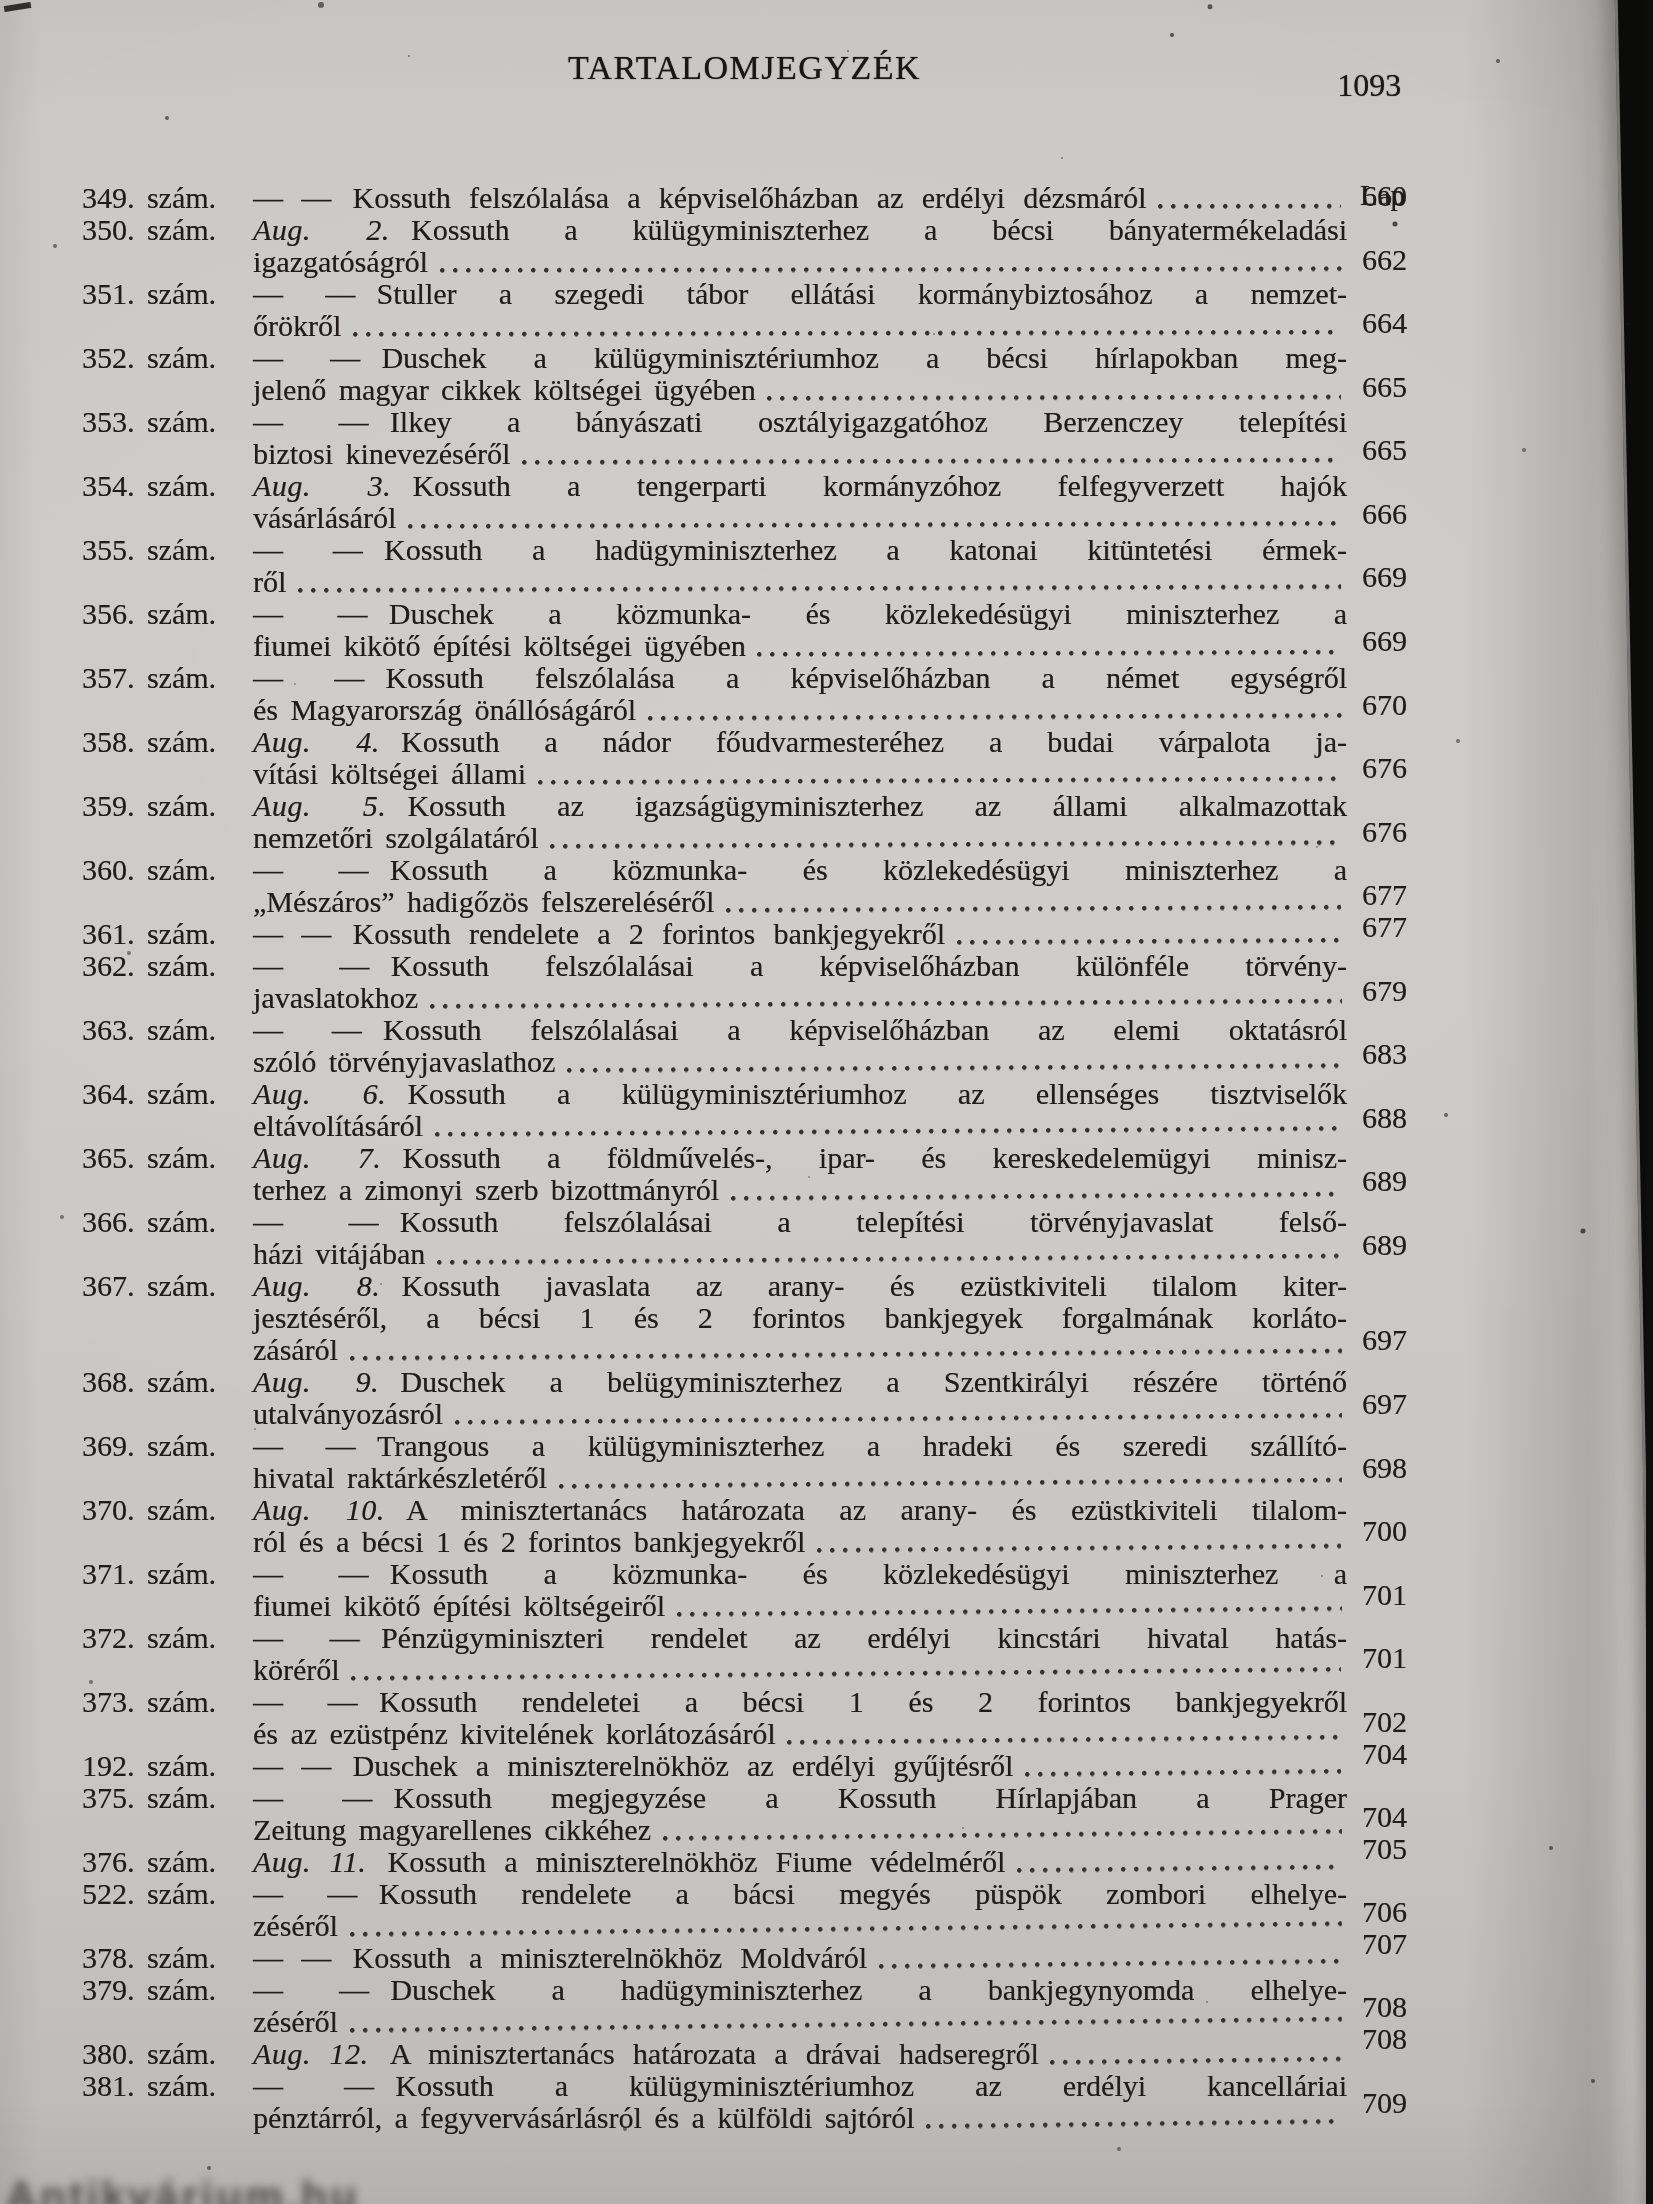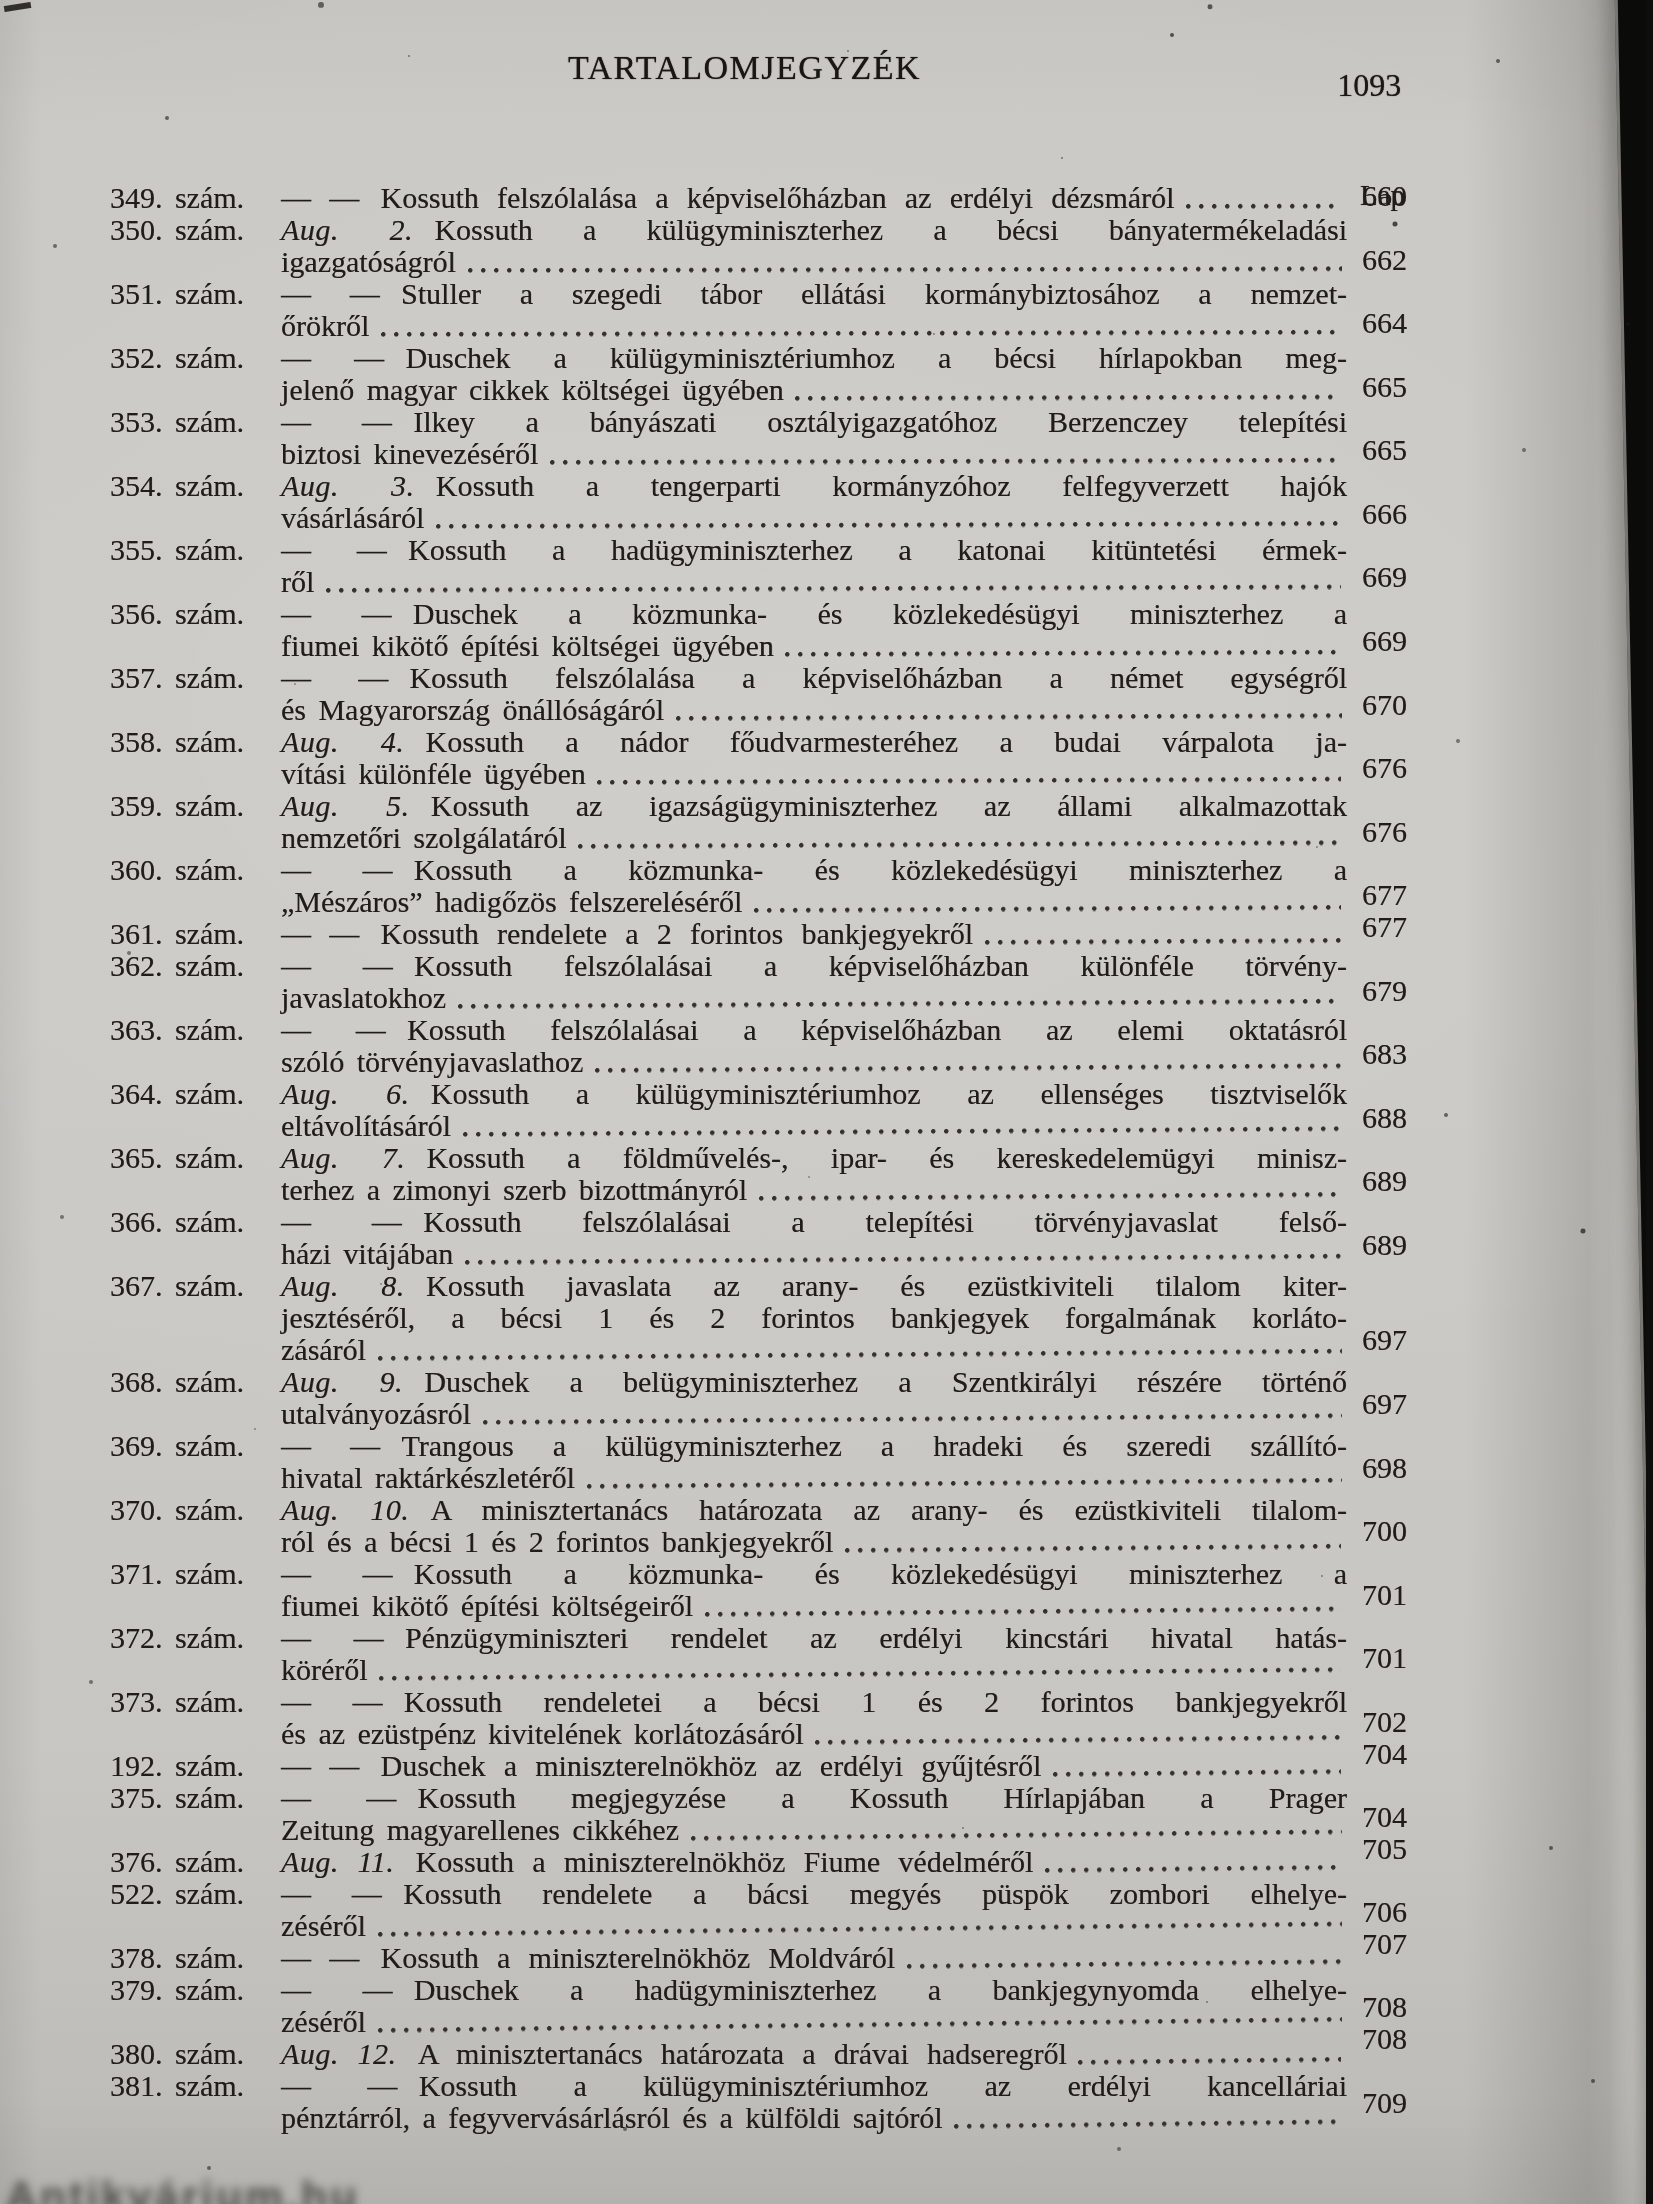--- a/index.html
+++ b/index.html
@@ -36,21 +36,21 @@
     font-size: 29px; line-height: 32px;
     color: #211e1a; text-shadow: 0 0 0.8px rgba(30,26,22,0.7); margin-top: 32px;
   }
 
   .toc {
     position: absolute; top: 182px; left: 0; width: 1325px;
     font-size: 30px; line-height: 32px;
     word-spacing: 4.9px;
     text-shadow: 0.3px 0.3px 0.6px rgba(32,28,23,0.55);
   }
-  .entry { position: relative; margin-left: 28px; }
+  .entry { position: relative; }
   .entry .num { position: absolute; left: 0; top: 0; white-space: nowrap; }
   .entry .body { margin-left: 171px; }
   .line { min-height: 32px; }
   .line.mid { text-align: justify; text-align-last: justify; margin-right: 60px; }
   .prefix { margin-right: 21.3px; white-space: nowrap; }
   .prefix.it { font-style: italic; letter-spacing: 0.5px; }
   .line.last { display: flex; align-items: baseline; }
   .line.last .txt { flex: 0 1 auto; }
   .entry.single .txt { word-spacing: 10.7px; }
   .leader {
@@ -215,21 +215,21 @@
               <span class="leader"></span>
               <span class="pg">670</span>
             </div>
           </div>
         </div>
         <div class="entry" style="--lift: 5.78;">
           <span class="num">358. szám.</span>
           <div class="body">
             <div class="line mid"><span class="prefix it">Aug. 4.</span>Kossuth a nádor főudvarmesteréhez a budai várpalota ja-</div>
             <div class="line last">
-              <span class="txt">vítási különféle ügyében</span>
+              <span class="txt">vítási költségei állami</span>
               <span class="leader"></span>
               <span class="pg">676</span>
             </div>
           </div>
         </div>
         <div class="entry" style="--lift: 6.20;">
           <span class="num">359. szám.</span>
           <div class="body">
             <div class="line mid"><span class="prefix it">Aug. 5.</span>Kossuth az igazságügyminiszterhez az állami alkalmazottak</div>
             <div class="line last">

